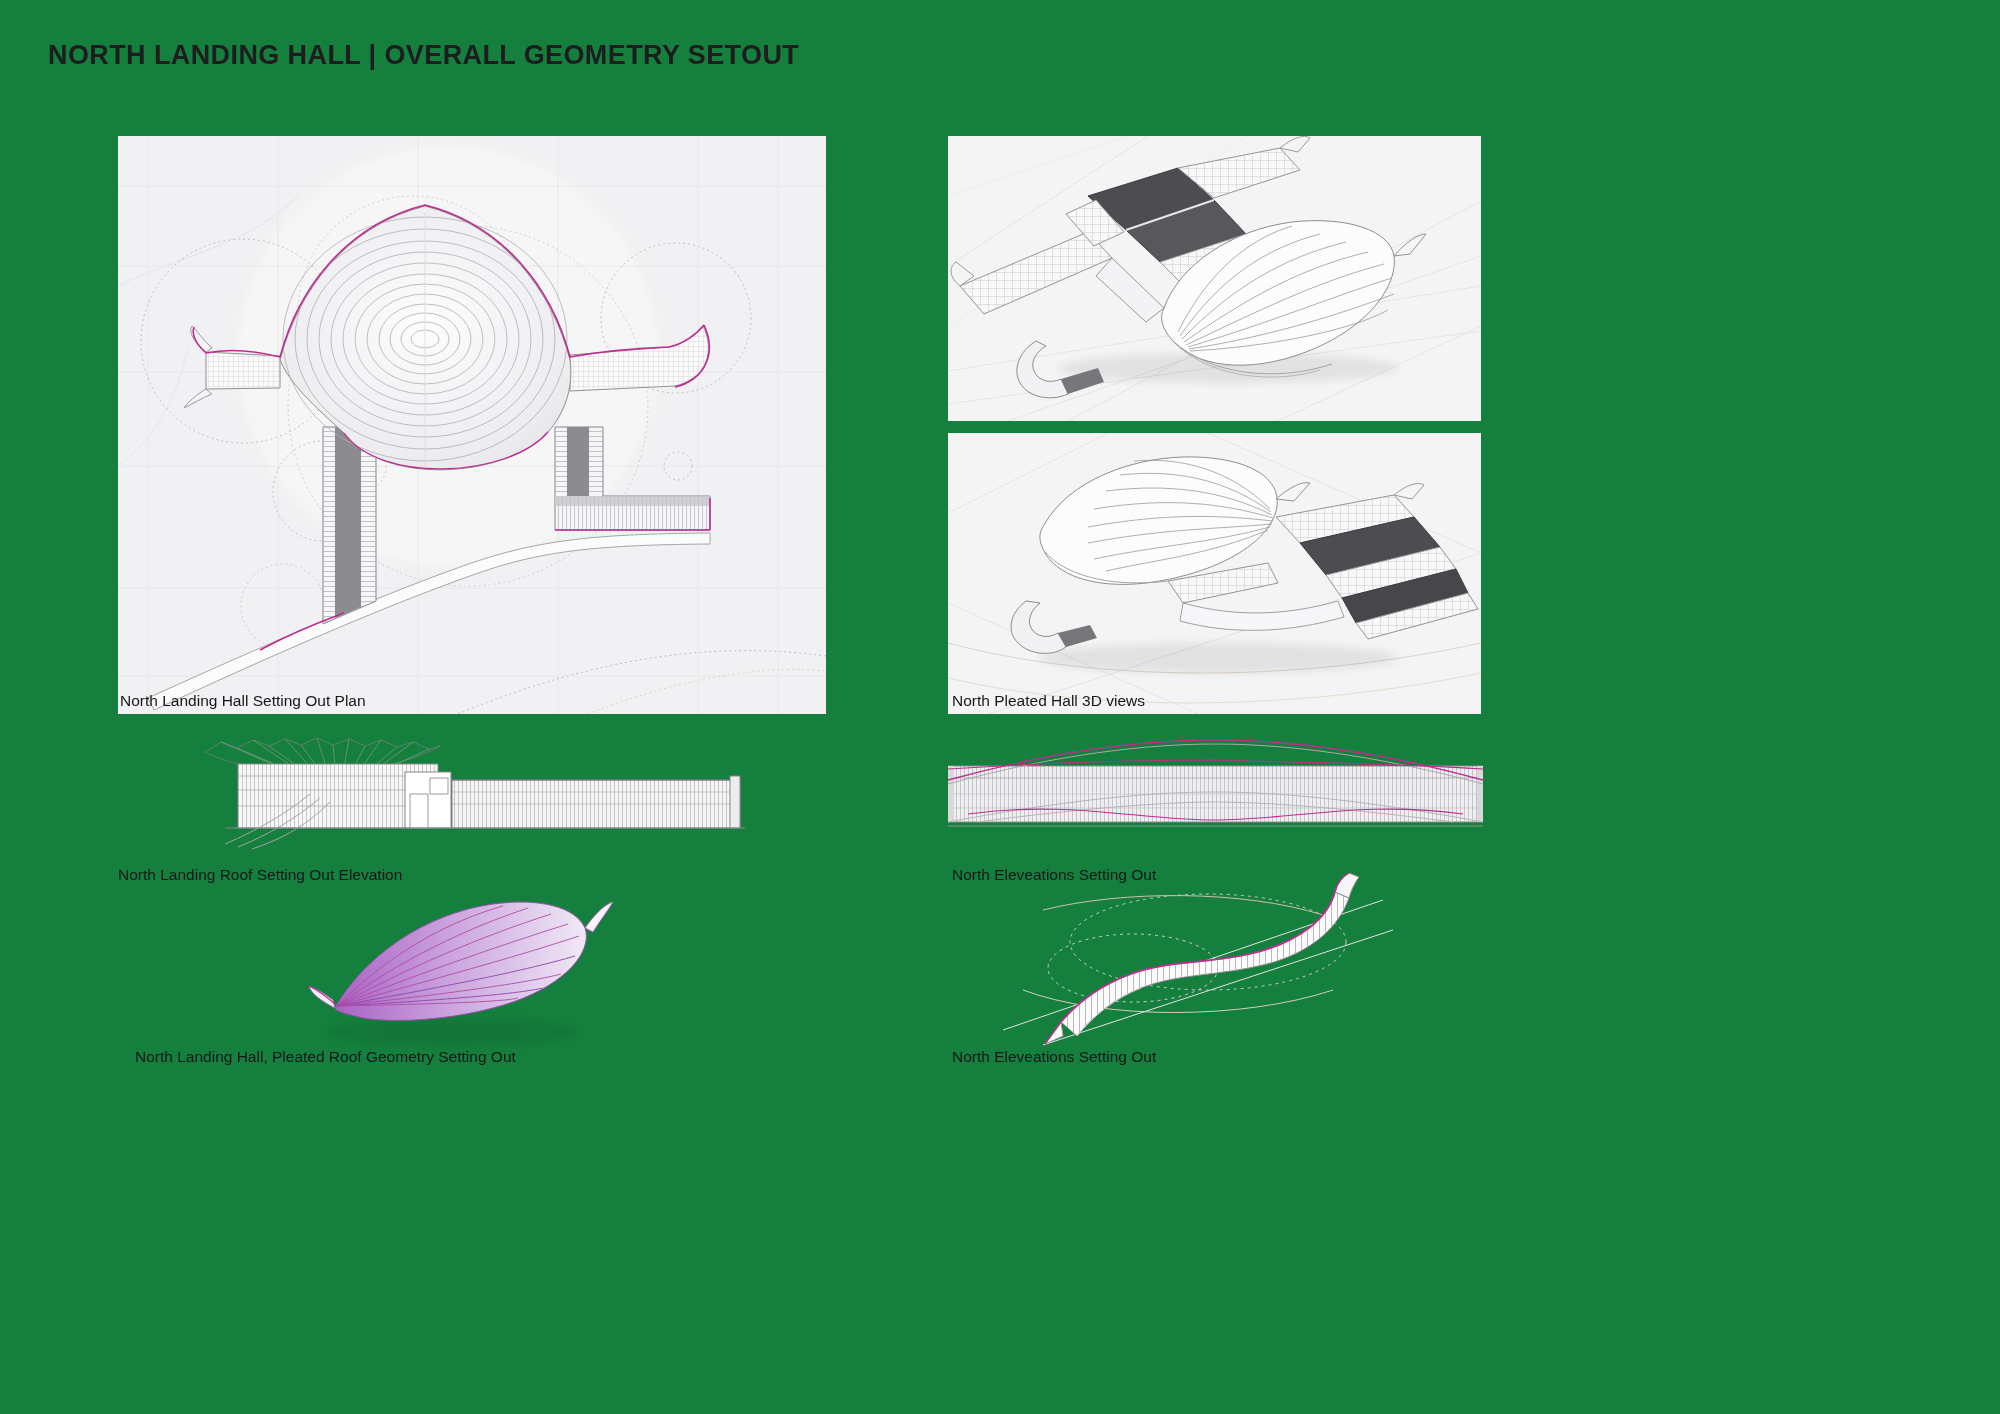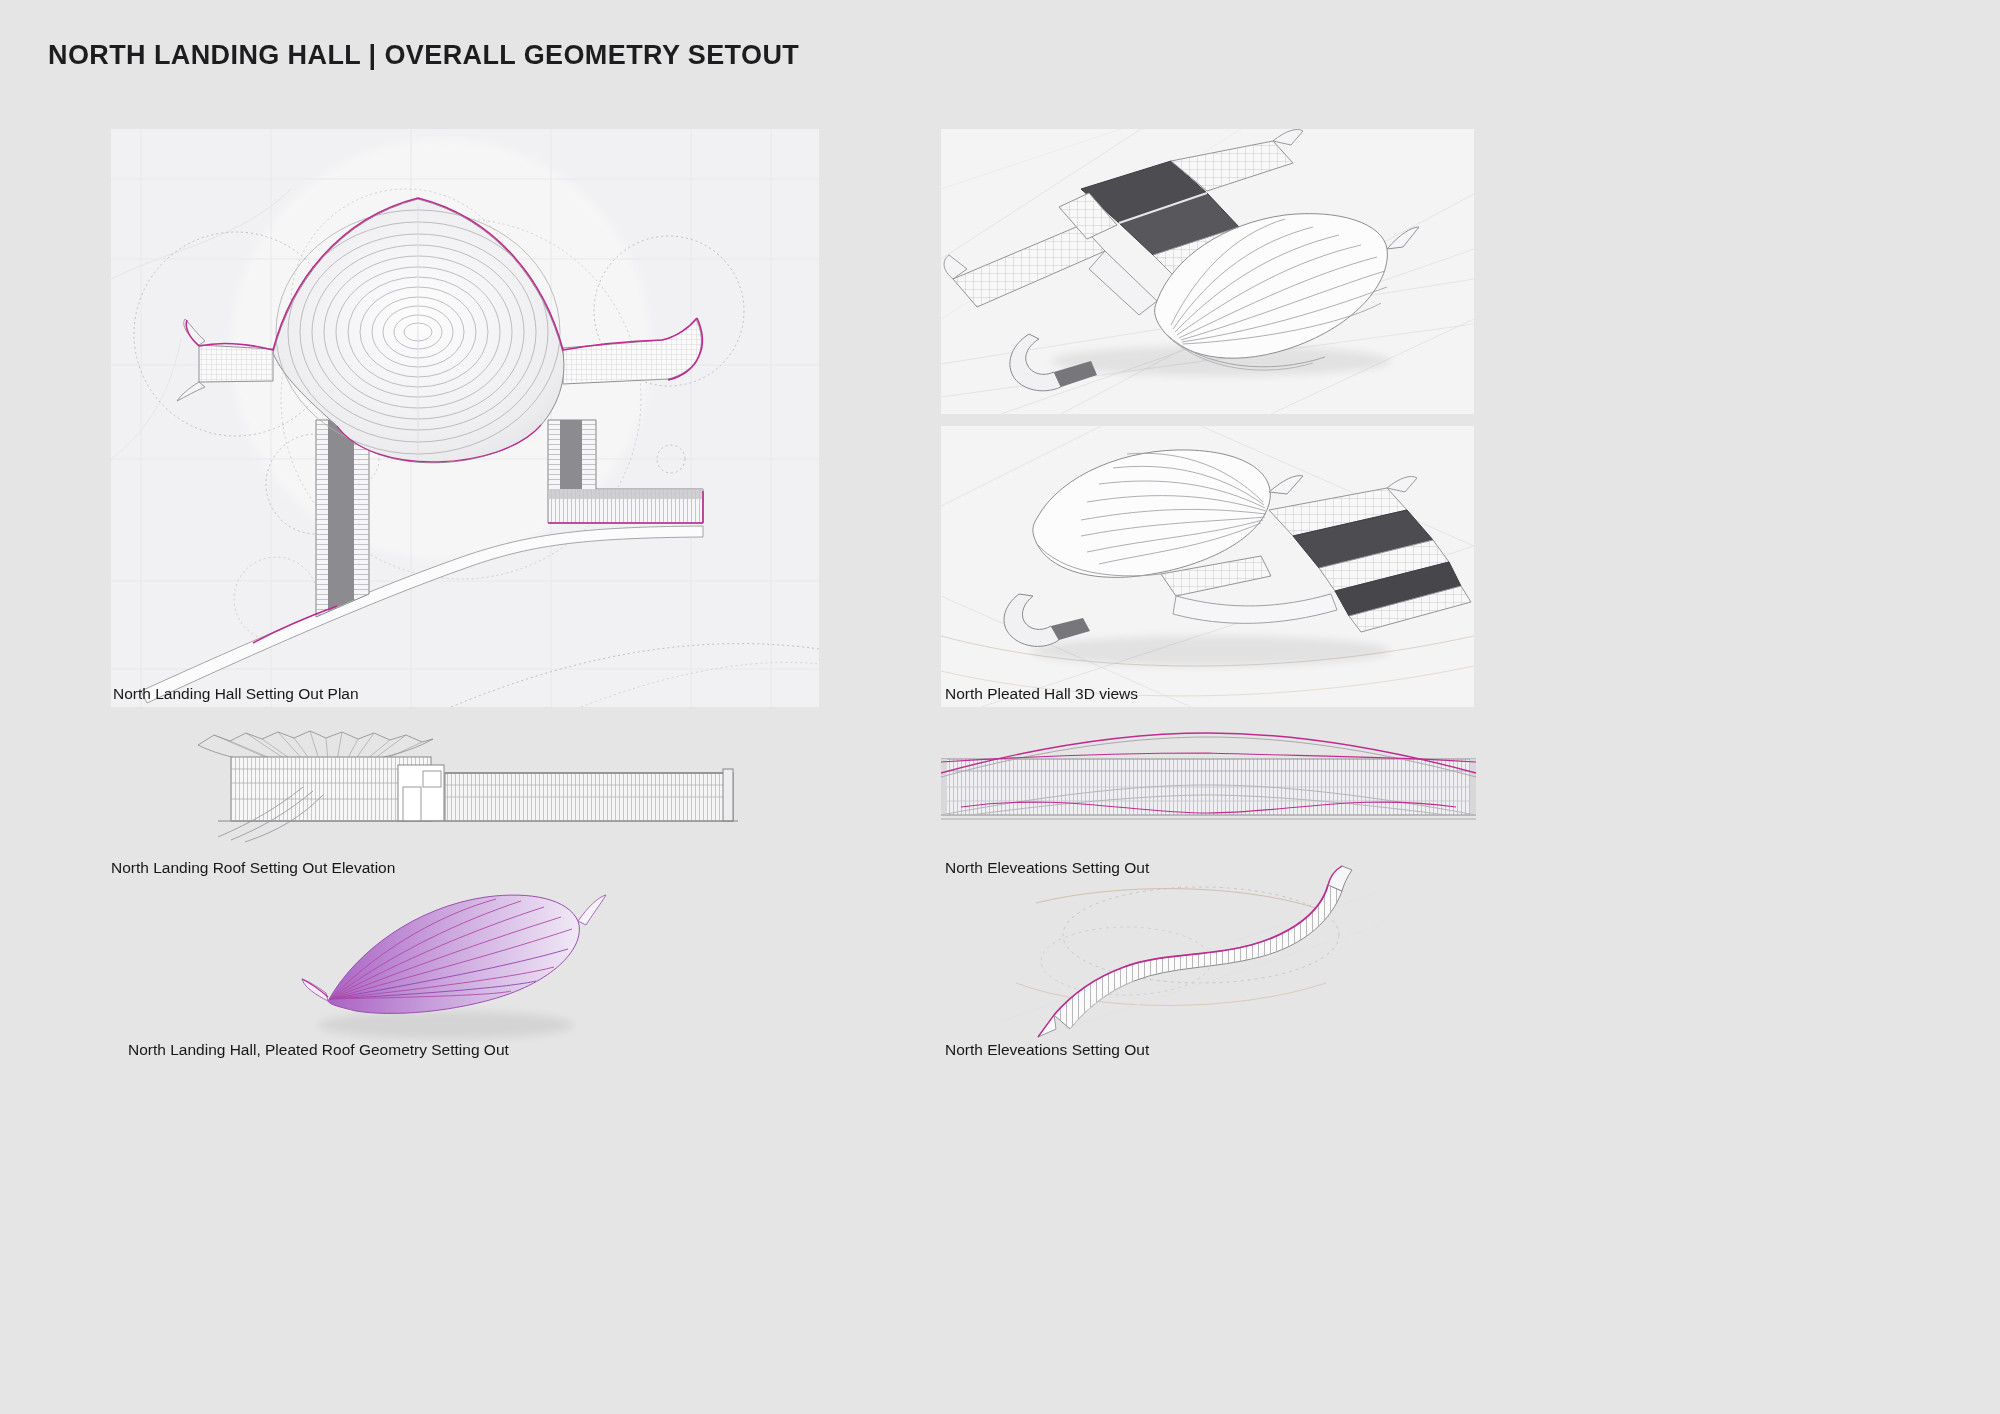--- a/index.html
+++ b/index.html
@@ -6,23 +6,23 @@
     --accent-magenta:#bf2b8f;
     --pleat-purple:#a963c4;
     --pleat-purple-light:#f0e9f6;
     --dark-panel:#4d4d51;
     --line-gray:#9a9a9e;
     --panel-bg:#f1f1f3;
     --title-text:#1d1d1f;
   }
   *{margin:0;padding:0;box-sizing:border-box}
   html,body{width:2000px;height:1414px;background:#ffffff;font-family:"Liberation Sans",sans-serif}
-  .board{position:relative;width:2000px;height:1414px;background:#e5e5e5;overflow:hidden}
+  .board{position:relative;width:2000px;height:1414px;background:#15803d;overflow:hidden}
   .page-title{position:absolute;left:48px;top:40px;font-size:27px;font-weight:600;letter-spacing:.4px;color:var(--title-text);white-space:nowrap}
-  figure{position:absolute;margin:1px}
+  figure{position:absolute;margin:8px}
   figure svg{position:absolute;display:block}
   figcaption{position:absolute;font-size:15.5px;color:#17171a;white-space:nowrap}
   .panel-bg{fill:var(--panel-bg)}
 </style>
 </head>
 <body>
 
 <svg width="0" height="0" style="position:absolute" aria-hidden="true">
   <defs>
     <pattern id="mesh5" width="5" height="5" patternUnits="userSpaceOnUse">

